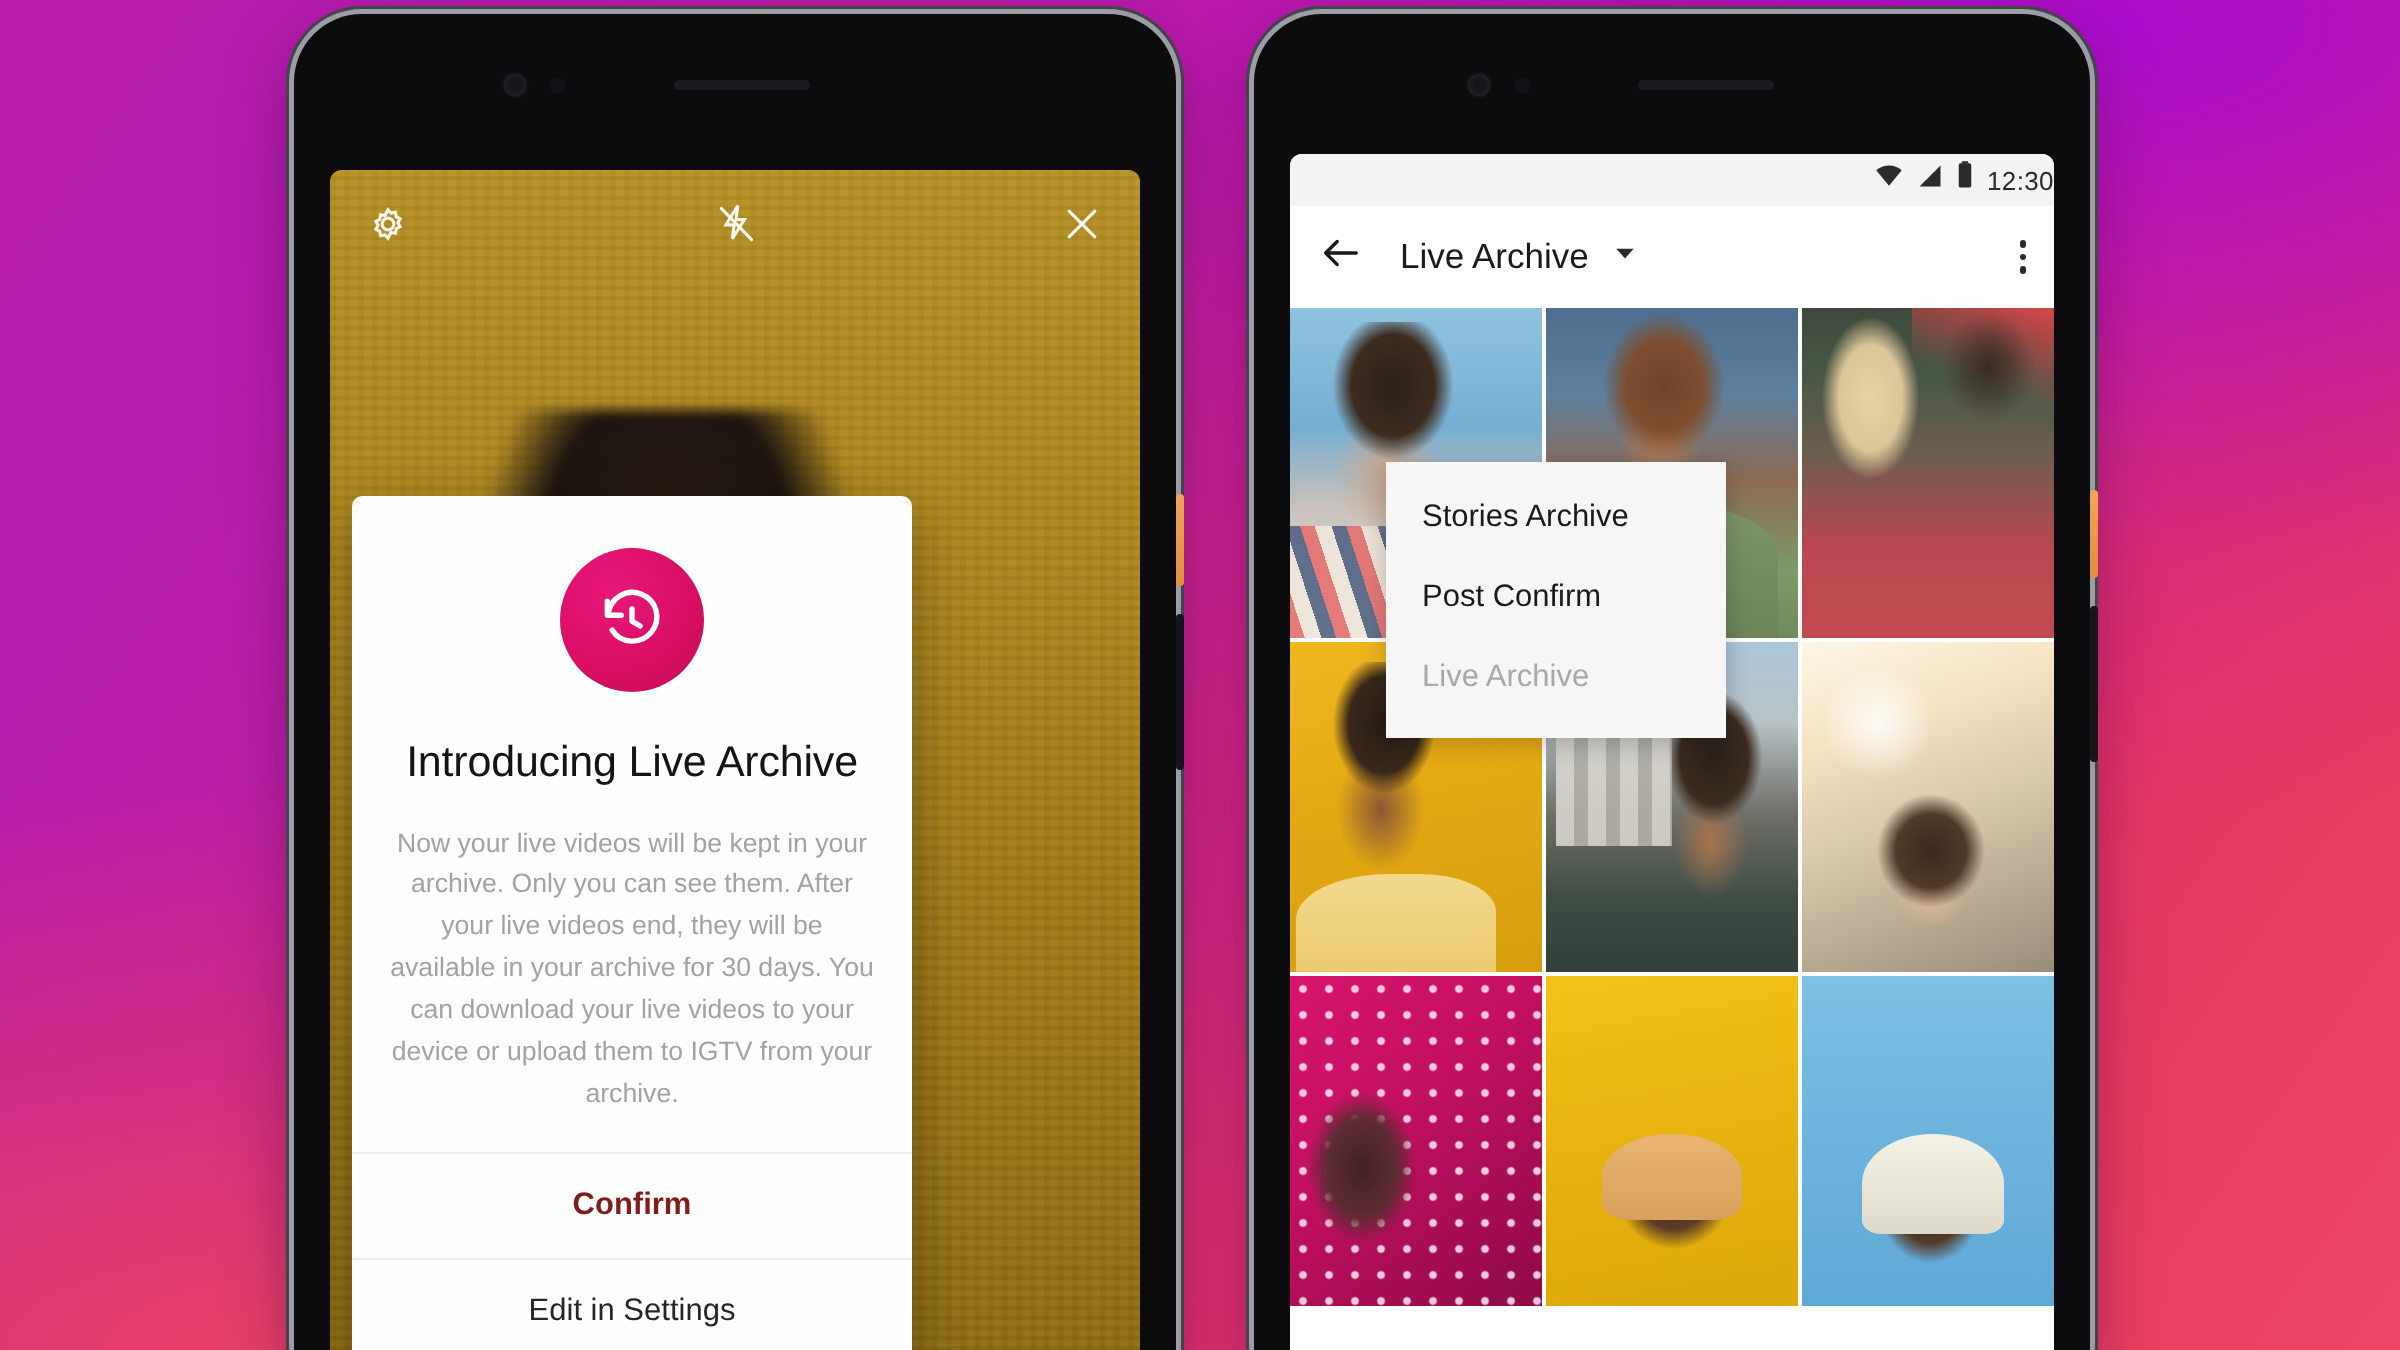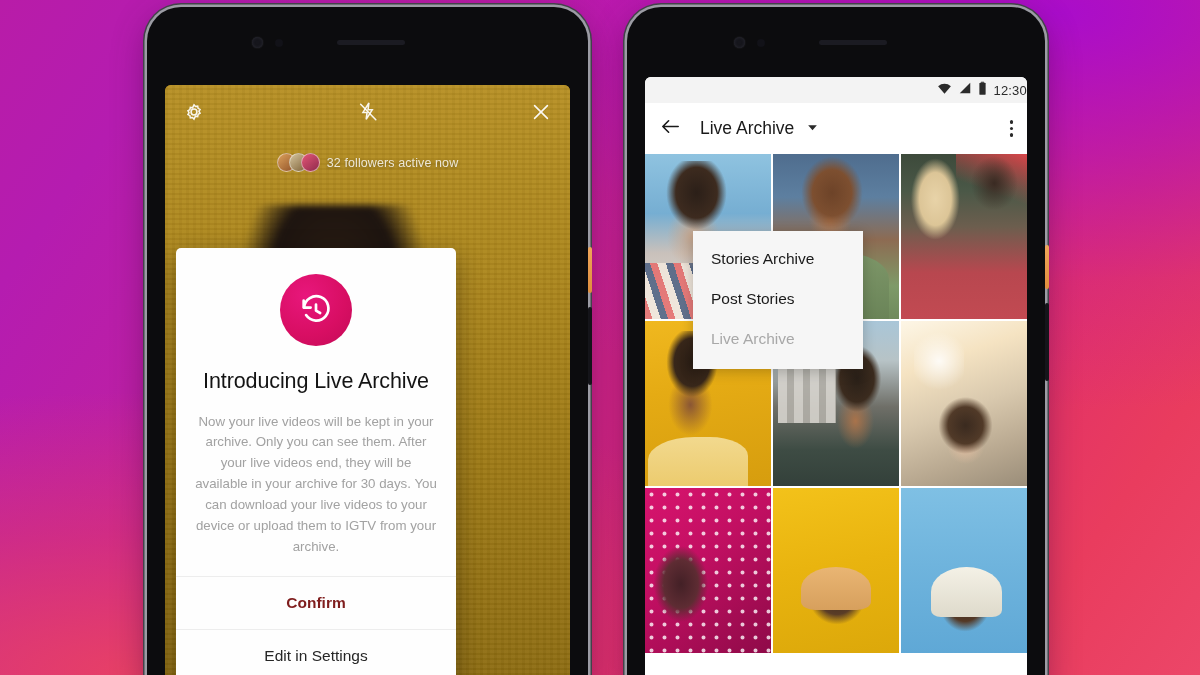--- a/index.html
+++ b/index.html
@@ -406,28 +406,20 @@
             <path d="M4 3.5 20.5 20.5"></path>
           </svg>
         </span>
         <span class="ic-close">
           <svg viewBox="0 0 24 24" width="22" height="22" fill="none" stroke="rgba(255,255,255,.95)" stroke-width="1.7" stroke-linecap="round">
             <path d="M5 5 19 19M19 5 5 19"></path>
           </svg>
         </span>
       </div>
 
-      <div class="active-row">
-        <span class="avatars">
-          <span class="av av1"></span>
-          <span class="av av2"></span>
-          <span class="av av3"></span>
-        </span>
-        <span class="active-text">32 followers active now</span>
-      </div>
 
       <div class="dialog">
         <div class="dialog-body">
           <div class="dialog-icon">
             <svg viewBox="0 0 24 24" width="34" height="34" fill="none" stroke="#ffffff" stroke-width="1.9" stroke-linecap="round" stroke-linejoin="round">
               <path d="M3.6 10.2A8.6 8.6 0 1 1 5 15.6"></path>
               <path d="M3.3 5.4v4.9h4.9"></path>
               <path d="M12 8.1v4.3l2.9 1.7"></path>
             </svg>
           </div>
@@ -516,19 +508,19 @@
           <div class="cell">
               <div class="img p8"></div>
             </div>
           <div class="cell">
               <div class="img p9"></div>
             </div>
         </div>
 
         <div class="dropdown">
           <div class="dropdown-item">Stories Archive</div>
-          <div class="dropdown-item">Post Stories</div>
+          <div class="dropdown-item">Post Confirm</div>
           <div class="dropdown-item disabled">Live Archive</div>
         </div>
       </div>
     </div>
   </div>
 </div>
 
 </body></html>

